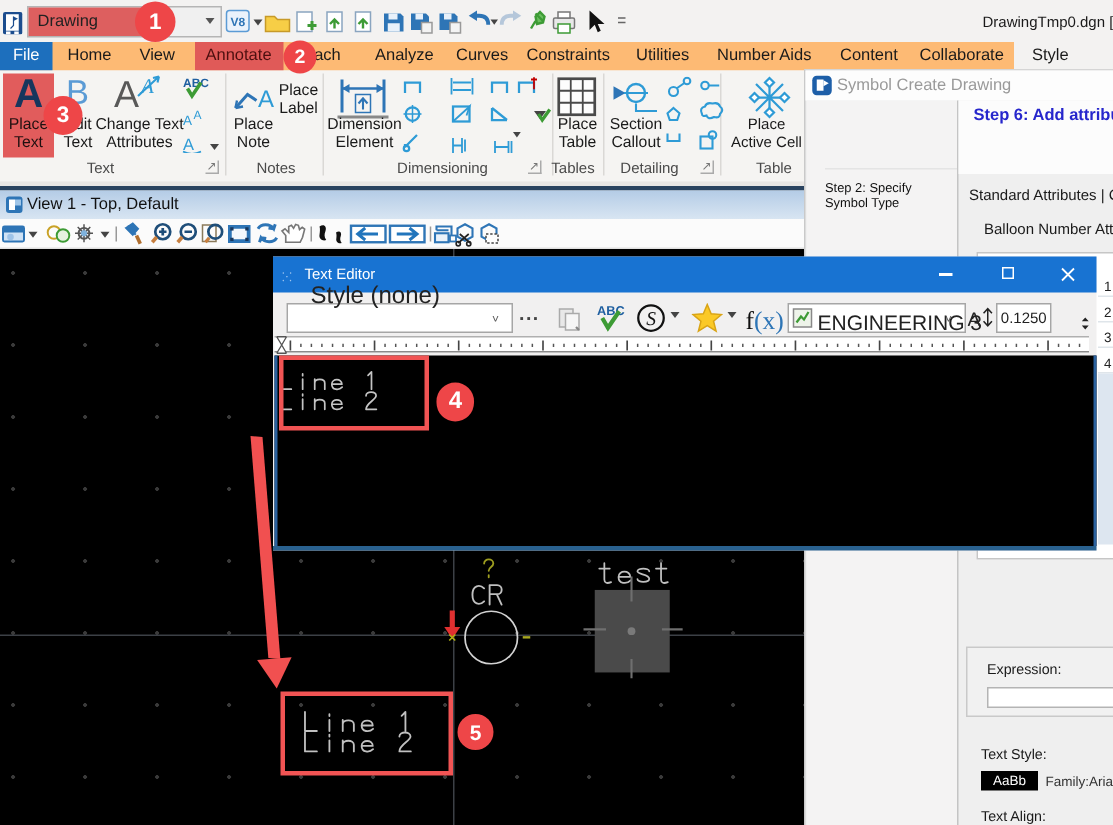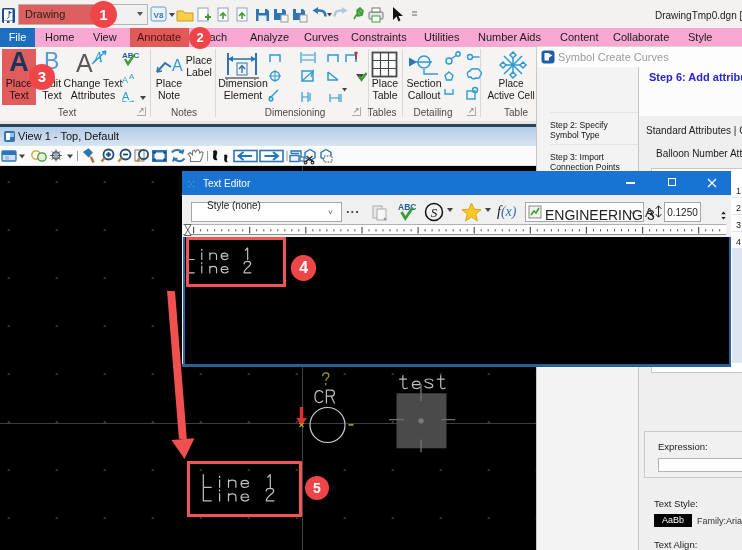--- a/index.html
+++ b/index.html
@@ -69,21 +69,21 @@
     <rect x="222" y="10" width="8" height="6" fill="#fff" stroke="#3d9b35"></rect>
 
     <path d="M243 1 l0 13 3.5-3.5 2 5 2-1 -2-4.5 4.5 0 z" fill="#111"></path>
 
     <path d="M262 6 h5 m-5 3 h5" stroke="#666" stroke-width="1"></path>
   </svg>
 
   <div class="abs" style="left:655px;top:10px;font-size:10px;color:#1a1a1a;white-space:nowrap;">DrawingTmp0.dgn [3</div>
 </div>
 
-<div class="abs" id="tabrow" style="left:0;top:28px;width:742px;height:19px;background:#f9a8d4;">
+<div class="abs" id="tabrow" style="left:0;top:28px;width:676px;height:19px;background:#fdba74;">
   <div class="abs" style="left:0;top:0;width:35px;height:19px;background:#1d6fbd;color:#fff;font-size:11px;text-align:center;line-height:19px;">File</div>
   <div class="abs tb" style="left:45px;">Home</div>
   <div class="abs tb" style="left:93px;">View</div>
   <div class="abs" style="left:130px;top:0;width:59px;height:19px;background:#e05a58;"></div>
   <div class="abs tb" style="left:137px;color:#4d0f0f;">Annotate</div>
   <div class="abs tb" style="left:196px;">Attach</div>
   <div class="abs tb" style="left:250px;">Analyze</div>
   <div class="abs tb" style="left:304px;">Curves</div>
   <div class="abs tb" style="left:351px;">Constraints</div>
   <div class="abs tb" style="left:424px;">Utilities</div>
@@ -383,25 +383,24 @@
 </div>
 
 <div class="abs" id="wizard" style="left:536px;top:46px;width:206px;height:504px;background:#efefef;border-left:1px solid #c9c9c9;border-top:1px solid #d5d5d5;z-index:2;">
 
   <div class="abs" style="left:0;top:0;width:206px;height:20px;background:#fdfdfd;"></div>
   <svg class="abs" style="left:4px;top:3px;" width="14" height="14" viewBox="0 0 14 14">
     <rect x="0.5" y="0.5" width="13" height="13" rx="3" fill="#1e5fa8"></rect>
     <rect x="3.5" y="3" width="4.5" height="7.5" fill="#fff"></rect>
       <path d="M8 3.5 l3.5 2 -3.5 2 z" fill="#fff"></path>
   </svg>
-  <div class="abs" style="left:21px;top:4px;font-size:11px;color:#9a9a9a;">Symbol Create Curves</div>
+  <div class="abs" style="left:21px;top:4px;font-size:11px;color:#9a9a9a;">Symbol Create Drawing</div>
 
   <div class="abs" style="left:1px;top:20px;width:100px;height:484px;background:#f4f3f3;"></div>
   <div class="abs stepc" style="top:65px;">Step 2: Specify<br>Symbol Type</div>
-  <div class="abs stepc" style="top:97px;">Step 3: Import<br>Connection Points</div>
 
   <div class="abs" style="left:101px;top:20px;width:1px;height:484px;background:#c4c4c4;"></div>
 
   <div class="abs" style="left:102px;top:20px;width:104px;height:49px;background:#fcfcfc;"></div>
   <div class="abs" style="left:112px;top:24px;font-size:11px;font-weight:bold;color:#2626cc;white-space:nowrap;">Step 6: Add attribu</div>
   <div class="abs" style="left:109px;top:78px;font-size:10px;color:#1a1a1a;white-space:nowrap;">Standard Attributes&nbsp;| C</div>
   <div class="abs" style="left:119px;top:101px;font-size:10px;color:#1a1a1a;white-space:nowrap;">Balloon Number Attr</div>
 
   <div class="abs" style="left:114px;top:121px;width:92px;height:205px;background:#fff;border:1px solid #c6c6c6;"></div>
   <div class="abs rownum" style="top:139px;">1</div>
@@ -434,21 +433,21 @@
   <div class="abs" style="left:0;top:0;width:549px;height:24px;background:#1873d2;"></div>
   <div class="abs" style="left:6px;top:7px;font-size:8px;color:#9fc5ef;">⁙</div>
   <div class="abs" style="left:21px;top:6.5px;font-size:10px;color:#fff;">Text Editor</div>
   <div class="abs" style="left:444px;top:11px;width:9px;height:1.5px;background:#fff;"></div>
   <div class="abs" style="left:486px;top:7px;width:8px;height:8px;border:1.3px solid #fff;"></div>
   <svg class="abs" style="left:525px;top:7px;" width="10" height="10" viewBox="0 0 10 10">
       <path d="M1 1 L9 9 M9 1 L1 9" stroke="#fff" stroke-width="1.2"></path>
     </svg>
 
   <div class="abs" style="left:9px;top:31px;width:151px;height:20px;background:#fff;border:1px solid #a6a6a6;"></div>
-  <div class="abs" style="left:25px;top:29px;font-size:10px;color:#222;">Style (none)</div>
+  <div class="abs" style="left:25px;top:18px;font-size:16px;color:#222;">Style (none)</div>
   <div class="abs" style="left:146px;top:37px;font-size:8px;color:#555;">˅</div>
   <div class="abs" style="left:164px;top:30px;font-size:13px;font-weight:bold;color:#444;letter-spacing:1px;">...</div>
   <svg class="abs" style="left:189px;top:33px;" width="17" height="17" viewBox="0 0 17 17">
     <rect x="2" y="2" width="9" height="12" fill="#e8e8e8" stroke="#aaa"></rect>
     <rect x="6" y="5" width="9" height="11" fill="#f6f6f6" stroke="#aaa"></rect>
     <path d="M13 14 l2 2" stroke="#888" stroke-width="1.5"></path>
   </svg>
   <svg class="abs" style="left:215px;top:31px;" width="23" height="21" viewBox="0 0 23 21">
     <text x="1" y="8" font-size="8.5" font-weight="bold" fill="#1f5fa0" font-family="Liberation Sans">ABC</text>
     <path d="M4.5 10 l3.8 6.5 7.5-11" stroke="#3d9b35" stroke-width="2.8" fill="none"></path>
@@ -459,21 +458,21 @@
   </svg>
   <div class="abs" style="left:265px;top:37px;">
       <div style="width:0;height:0;border-left:3.5px solid transparent;border-right:3.5px solid transparent;border-top:4.5px solid #444;"></div>
     </div>
   <svg class="abs" style="left:279px;top:31px;" width="21" height="20" viewBox="0 0 21 20">
     <path d="M10.5 1 l2.6 6.2 6.9 .5 -5.3 4.4 1.7 6.7 -5.9-3.7 -5.9 3.7 1.7-6.7 -5.3-4.4 6.9-.5 z" fill="#fbc926" stroke="#d9a416" stroke-width="1"></path>
   </svg>
   <div class="abs" style="left:303px;top:37px;">
       <div style="width:0;height:0;border-left:3.5px solid transparent;border-right:3.5px solid transparent;border-top:4.5px solid #444;"></div>
     </div>
-  <div class="abs" style="left:315px;top:33px;font-size:14px;font-style:italic;font-family:'Liberation Serif',serif;color:#111;">f<span style="color:#2e75b6;">(x)</span></div>
+  <div class="abs" style="left:315px;top:33px;font-size:17px;font-family:'Liberation Serif',serif;color:#111;">f<span style="color:#2e75b6;">(x)</span></div>
   <div class="abs" style="left:343px;top:31px;width:119px;height:20px;background:#fff;border:1px solid #a6a6a6;"></div>
   <svg class="abs" style="left:346px;top:34px;" width="14" height="14" viewBox="0 0 14 14">
     <rect x="1" y="1" width="12" height="12" fill="#eef4ea" stroke="#888"></rect>
     <path d="M3 10 l3-4 2 2 3-5" stroke="#3d9b35" stroke-width="1.5" fill="none"></path>
   </svg>
   <div class="abs" style="left:363px;top:36px;font-size:14px;color:#222;">ENGINEERING 3</div>
   <div class="abs" style="left:448px;top:37px;font-size:8px;color:#555;">˅</div>
   <svg class="abs" style="left:463px;top:33px;" width="18" height="16" viewBox="0 0 18 16">
       <text x="0" y="13" font-size="13" fill="#222" font-family="Liberation Sans">A</text>
       <path d="M13.5 2 v11 m-2.8-8.2 l2.8-3 2.8 3 m-5.6 5.4 l2.8 3 2.8-3" stroke="#222" stroke-width="1" fill="none"></path>

